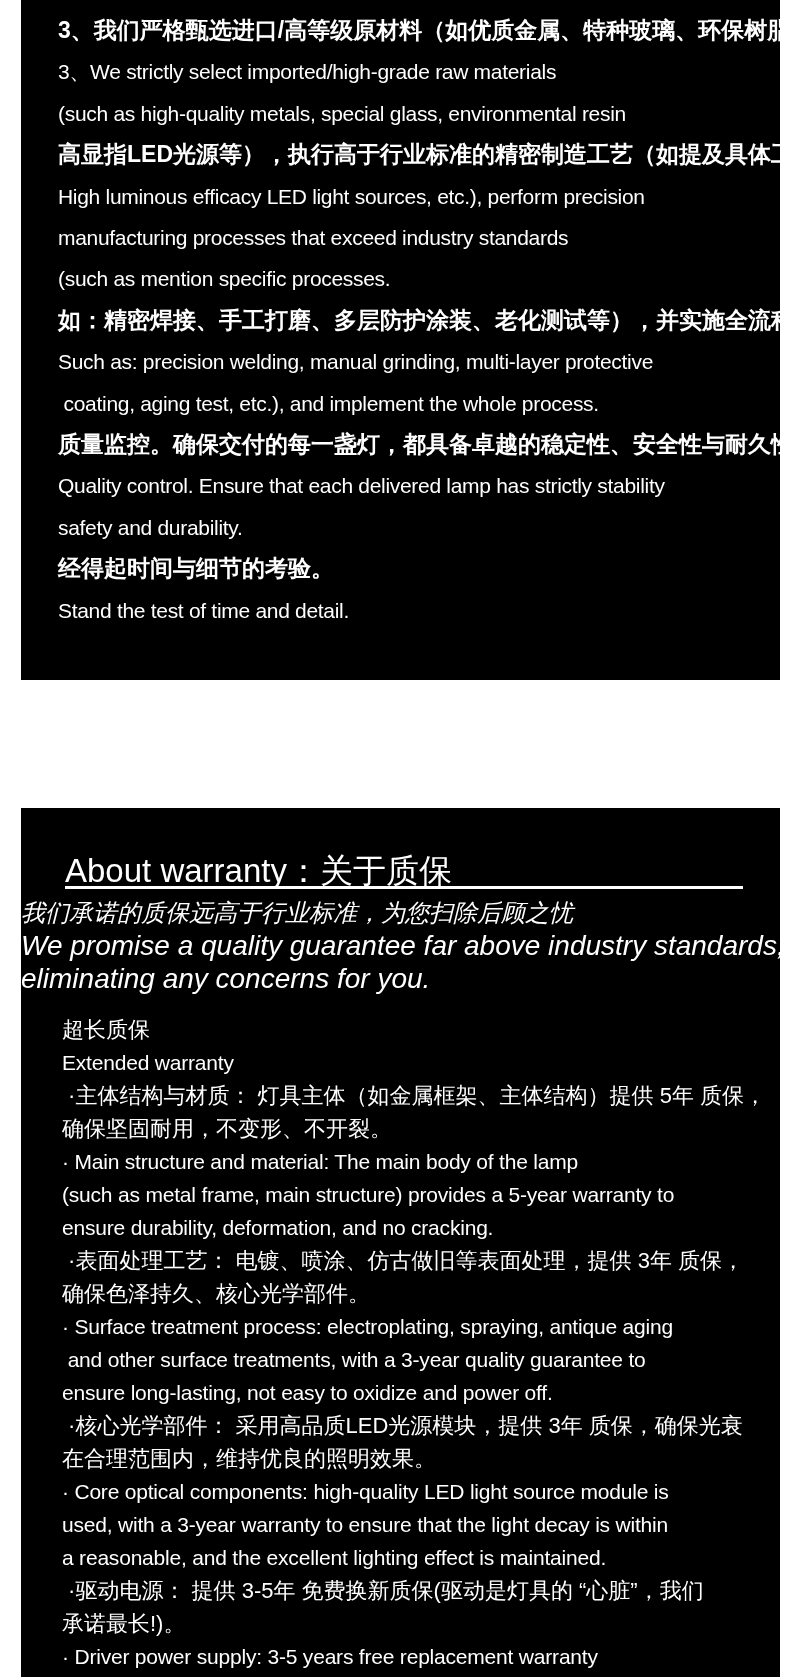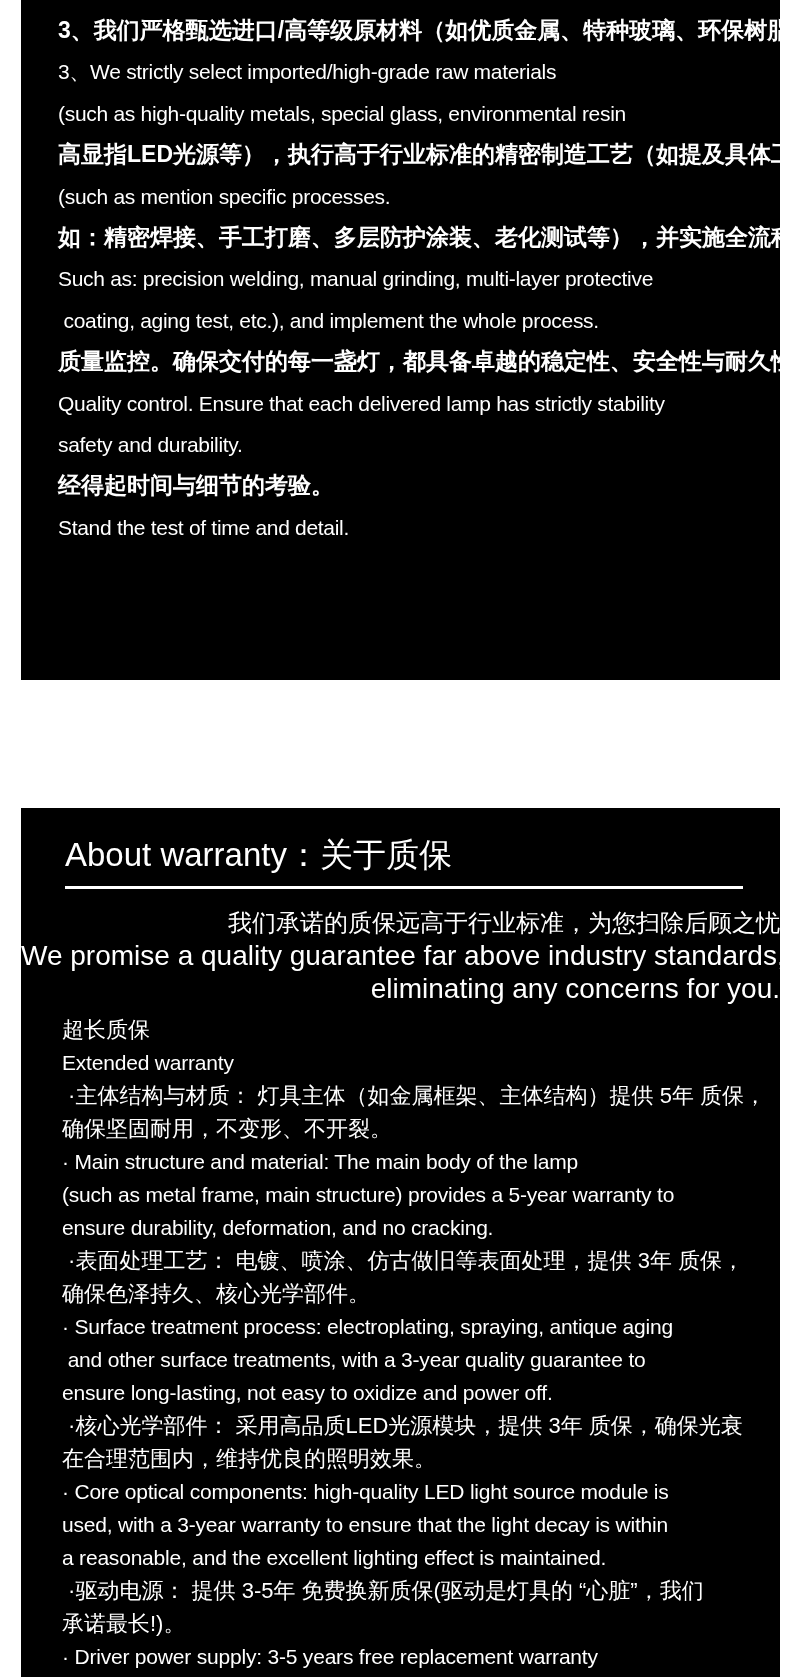--- a/index.html
+++ b/index.html
@@ -36,42 +36,43 @@
     font-weight: normal;
     font-size: 21px;
     letter-spacing: -0.3px;
   }
   .panel2 {
     top: 808px;
     height: 869px;
   }
   .p2-title {
     position: absolute;
-    top: 27px;
+    top: 43px;
     left: 44px;
     margin: 0;
     font-size: 33px;
     font-weight: normal;
     line-height: 40px;
     white-space: pre;
   }
   .p2-rule {
     position: absolute;
     top: 78px;
     left: 44px;
     width: 678px;
     height: 3px;
     background: #ffffff;
   }
   .p2-subtitle {
     position: absolute;
-    top: 98px;
+    top: 88px;
     left: 0;
     width: 100%;
-    text-align: right;
+    text-align: left;
+    font-style: italic;
   }
   .p2-subtitle .line { line-height: 33px; white-space: pre; }
   .p2-subtitle .line.zh { font-size: 24px; }
   .p2-subtitle .line.en { font-size: 28px; }
   .p2-body {
     position: absolute;
     top: 205px;
     left: 41px;
     right: 5px;
   }
@@ -83,20 +84,22 @@
 <body>
 
 <div>
 
   <section class="panel panel1">
     <div class="p1-lines">
         <div class="line zh">3、我们严格甄选进口/高等级原材料（如优质金属、特种玻璃、环保树脂</div>
         <div class="line en">3、We strictly select imported/high-grade raw materials</div>
         <div class="line en">(such as high-quality metals, special glass, environmental resin</div>
         <div class="line zh">高显指LED光源等），执行高于行业标准的精密制造工艺（如提及具体工艺</div>
+        <div class="line en">High luminous efficacy LED light sources, etc.), perform precision</div>
+        <div class="line en">manufacturing processes that exceed industry standards</div>
         <div class="line en">(such as mention specific processes.</div>
         <div class="line zh">如：精密焊接、手工打磨、多层防护涂装、老化测试等），并实施全流程</div>
         <div class="line en">Such as: precision welding, manual grinding, multi-layer protective</div>
         <div class="line en"> coating, aging test, etc.), and implement the whole process.</div>
         <div class="line zh">质量监控。确保交付的每一盏灯，都具备卓越的稳定性、安全性与耐久性，</div>
         <div class="line en">Quality control. Ensure that each delivered lamp has strictly stability</div>
         <div class="line en">safety and durability.</div>
         <div class="line zh">经得起时间与细节的考验。</div>
         <div class="line en">Stand the test of time and detail.</div>
       </div>

